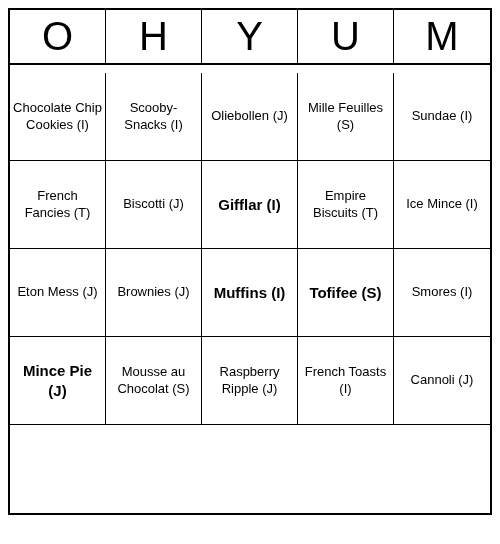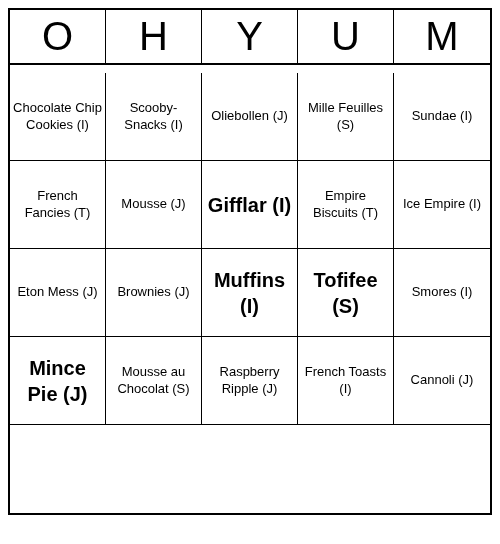--- a/index.html
+++ b/index.html
@@ -51,21 +51,21 @@
     .cell:nth-child(n+21) { border-bottom: none; }
     .cell-text {
       font-size: 13px;
       line-height: 1.3;
     }
     .cell-text.large {
       font-size: 22px;
       font-weight: bold;
     }
     .cell-text.medium {
-      font-size: 20px;
+      font-size: 15px;
       font-weight: bold;
     }
   </style>
 </head>
 <body>
 
 <div class="bingo-card">
   <div class="header-row">
   <div class="header-cell">O</div>
       <div class="header-cell">H</div>
@@ -86,30 +86,30 @@
       <div class="cell">
         <span class="cell-text">Mille Feuilles (S)</span>
       </div>
       <div class="cell">
         <span class="cell-text">Sundae (I)</span>
       </div>
       <div class="cell">
         <span class="cell-text">French Fancies (T)</span>
       </div>
       <div class="cell">
-        <span class="cell-text">Mousse (J)</span>
+        <span class="cell-text">Biscotti (J)</span>
       </div>
       <div class="cell">
         <span class="cell-text medium">Gifflar (I)</span>
       </div>
       <div class="cell">
         <span class="cell-text">Empire Biscuits (T)</span>
       </div>
       <div class="cell">
-        <span class="cell-text">Ice Empire (I)</span>
+        <span class="cell-text">Ice Mince (I)</span>
       </div>
       <div class="cell">
         <span class="cell-text">Eton Mess (J)</span>
       </div>
       <div class="cell">
         <span class="cell-text">Brownies (J)</span>
       </div>
       <div class="cell">
         <span class="cell-text medium">Muffins (I)</span>
       </div>

